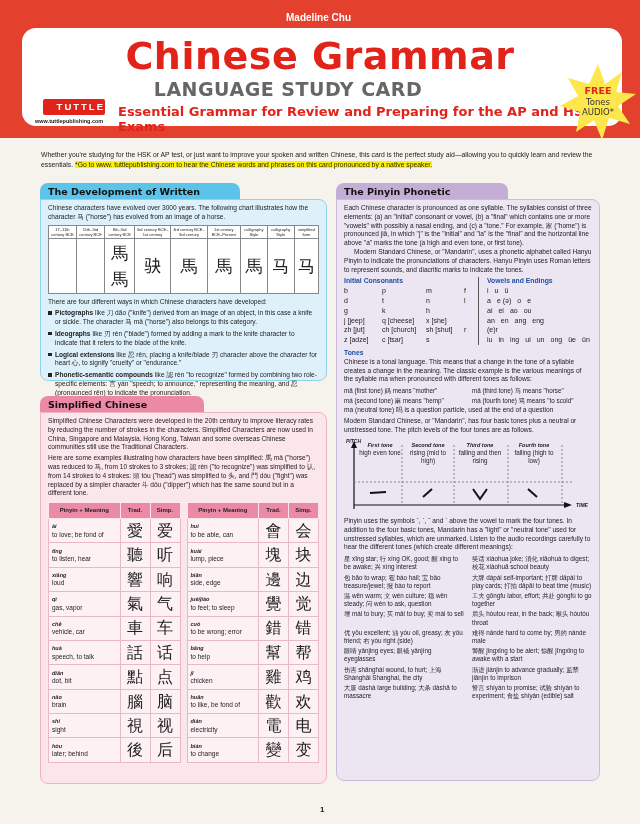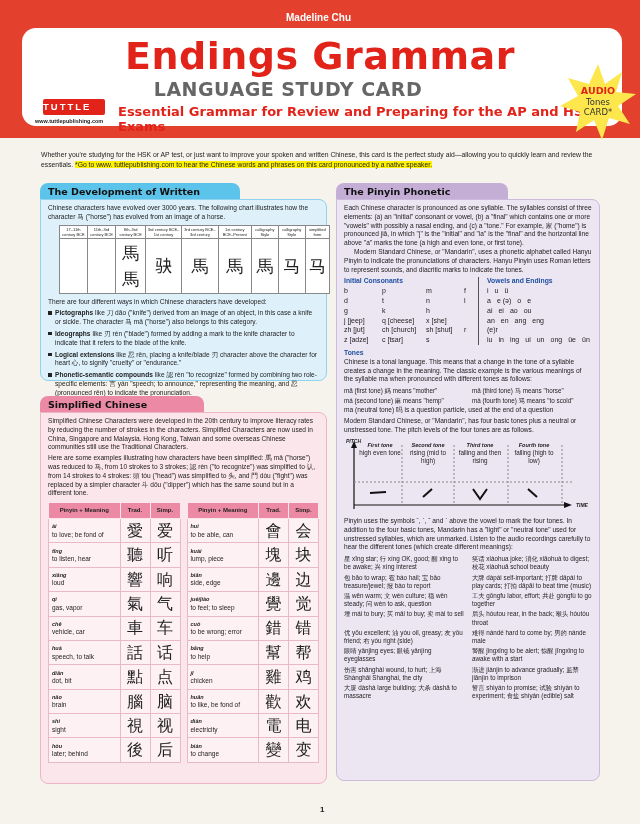--- a/index.html
+++ b/index.html
@@ -3,36 +3,36 @@
 <meta charset="utf-8">
 <style>
 *{box-sizing:border-box;margin:0;padding:0}
 body{width:640px;height:824px;background:#f6f3ec;font-family:"Liberation Sans",sans-serif;color:#222;position:relative;overflow:hidden}
 .hdr{position:absolute;left:0;top:0;width:640px;height:138px;background:#e3402e}
 .author{position:absolute;top:12px;left:0;width:637px;text-align:center;color:#fff;font-weight:bold;font-size:10px}
 .hwhite{position:absolute;left:22px;top:28px;width:600px;height:98px;background:#fff;border-radius:14px}
 .title{position:absolute;top:34px;left:0;width:640px;text-align:center;color:#e2231a;font-weight:bold;font-size:38px;letter-spacing:0.5px;font-family:"DejaVu Sans",sans-serif}
 .subtitle{position:absolute;top:78px;left:0;width:576px;text-align:center;color:#666;font-weight:bold;font-size:19px;letter-spacing:0.5px;font-family:"DejaVu Sans",sans-serif}
 .tagline{position:absolute;top:104px;left:118px;color:#e2231a;font-weight:bold;font-size:13px;font-family:"DejaVu Sans",sans-serif}
-.tuttle{position:absolute;left:43px;top:99px;width:62px;height:16px;background:#e2231a;color:#fff;font-size:9.5px;font-weight:bold;letter-spacing:2px;text-align:left;line-height:16px;border-radius:2px}
+.tuttle{position:absolute;left:43px;top:99px;width:62px;height:16px;background:#e2231a;color:#fff;font-size:9.5px;font-weight:bold;letter-spacing:2px;text-align:right;line-height:16px;border-radius:2px}
 .tsite{position:absolute;left:35px;top:118px;font-size:5.5px;font-weight:bold;color:#222}
 .star{position:absolute;left:558px;top:62px;width:80px;height:80px}
 .star svg{position:absolute;left:0;top:0}
 .star .st{position:absolute;left:0;width:80px;text-align:center;font-size:8.5px;line-height:10px;color:#333;font-family:"DejaVu Sans",sans-serif}
 .intro{position:absolute;left:41px;top:150px;width:570px;font-size:6.8px;line-height:10px;color:#222}
 .hl{background:#fff200}
 .sec-tab{position:absolute;height:16px;border-radius:8px 8px 0 0;font-weight:bold;font-size:9.5px;padding:3px 8px;font-family:"DejaVu Sans",sans-serif;color:#111}
 .box{position:absolute;border-radius:0 8px 8px 8px;font-size:6.6px;line-height:8.8px;padding:4px 7px}
 .blue-tab{left:40px;top:183px;width:200px;background:#5cc4ea}
 .blue{left:40px;top:199px;width:287px;height:182px;background:#def1fb;border:1px solid #8fd3ef}
 .pink-tab{left:40px;top:396px;width:164px;background:#ec8aa5}
 .pink{left:40px;top:412px;width:287px;height:372px;background:#fbe6ec;border:1px solid #f0b3c4}
 .purple-tab{left:336px;top:183px;width:172px;background:#c5aed6}
 .purple{left:336px;top:199px;width:264px;height:582px;background:#ece6f3;border:1px solid #cbbadb}
-.evo{width:100%;border-collapse:collapse;margin:3px 11px 4px;background:#fff}
+.evo{width:100%;border-collapse:collapse;margin:3px 0 4px;background:#fff}
 .evo td{border:1px solid #888;text-align:center;font-size:4px;line-height:5px;padding:1px}
 .evo td.gl{font-size:17px;line-height:26px;font-family:"DejaVu Serif",serif}
 .bl{margin-top:3px;padding-left:7px;position:relative}
 .bl:before{content:"";position:absolute;left:0;top:2px;width:3.5px;height:3.5px;background:#222}
 b{font-weight:bold}
 .ct{display:flex;gap:6px;margin-top:4px}
 .ct table{border-collapse:collapse;width:50%}
 .ct th{background:#ec8aa5;font-size:6px;padding:3px 2px;color:#222;border:1px solid #fbe6ec}
 .ct td{border:1px solid #eab9c7;font-size:6.5px;line-height:7.5px;padding:2px 3px;height:24.4px;background:#fdf1f4}
 .ct td.hz{font-size:16px;text-align:center;font-family:"DejaVu Serif",serif;width:30px}
@@ -44,32 +44,32 @@
 .toneg{position:relative;height:76px;margin:4px 0 2px}
 .ex{display:grid;grid-template-columns:1fr 1fr;column-gap:8px;row-gap:2px;margin-top:3px;font-size:6.3px;line-height:8.2px}
 .pageno{position:absolute;left:320px;top:805px;font-size:8px;font-weight:bold}
 </style>
 </head>
 <body>
 
 <div class="hdr"></div>
 <div class="author">Madeline Chu</div>
 <div class="hwhite"></div>
-<div class="title">Endings Grammar</div>
+<div class="title">Chinese Grammar</div>
 <div class="subtitle">LANGUAGE STUDY CARD</div>
 <div class="tuttle">TUTTLE</div>
 <div class="tsite">www.tuttlepublishing.com</div>
 <div class="tagline">Essential Grammar for Review and Preparing for the AP and HSK Exams</div>
 <div class="star">
   <svg width="80" height="80" viewBox="0 0 80 80">
     <polygon points="40,2 47,22 64,10 58,30 78,32 60,44 72,62 51,56 44,78 36,58 18,70 22,50 2,44 20,34 10,16 31,22" fill="#fde74c"></polygon>
   </svg>
-  <div class="st" style="top:24px;color:#e2231a;font-weight:bold;font-size:9.5px">AUDIO</div>
+  <div class="st" style="top:24px;color:#e2231a;font-weight:bold;font-size:9.5px">FREE</div>
   <div class="st" style="top:35px">Tones</div>
-  <div class="st" style="top:45px">CARD*</div>
+  <div class="st" style="top:45px">AUDIO*</div>
 </div>
 
 <div class="intro">
   <span>Whether you're studying for the HSK or AP test, or just want to improve your spoken and written Chinese, this card is the perfect study aid—allowing you to quickly learn and review the essentials. </span><span class="hl">*Go to www. tuttlepublishing.com to hear the Chinese words and phrases on this card pronounced by a native speaker.</span>
 </div>
 
 <div class="sec-tab blue-tab">The Development of Written Chinese</div>
 <div class="box blue">
   <div>Chinese characters have evolved over 3000 years. The following chart illustrates how the character 马 ("horse") has evolved from an image of a horse.</div>
   <table class="evo">

